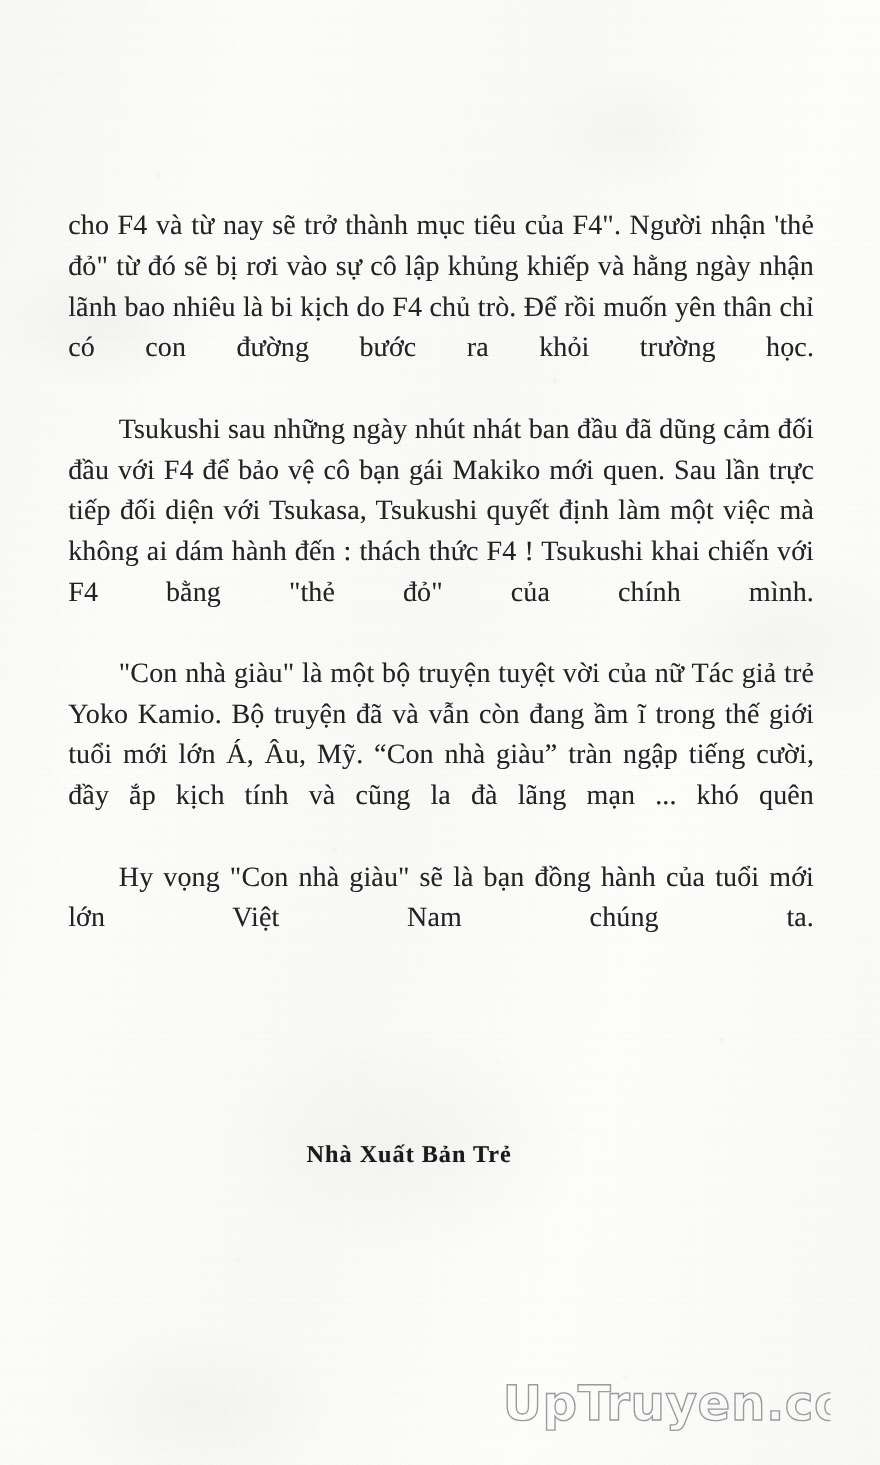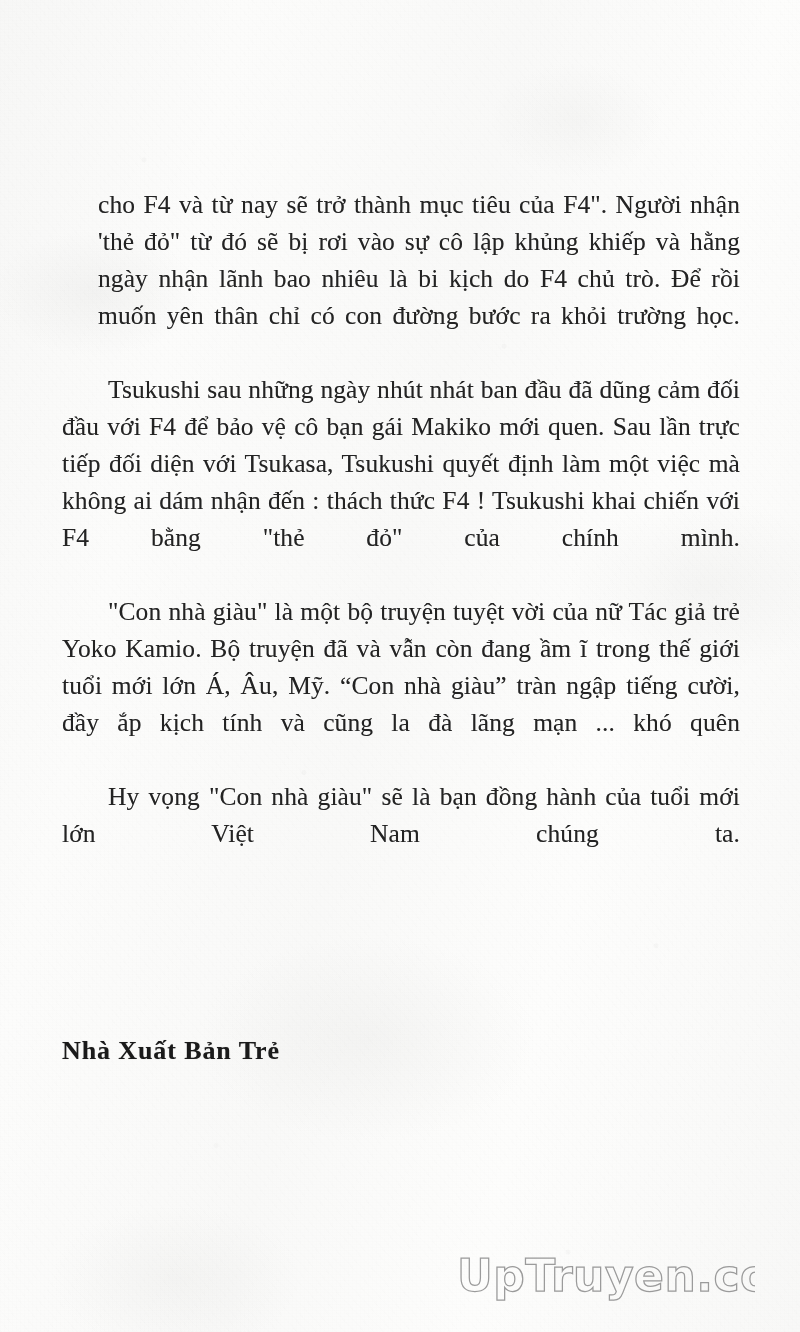--- a/index.html
+++ b/index.html
@@ -72,39 +72,38 @@
     line-height: 37px;
     text-align: justify;
     text-indent: 46px;
     letter-spacing: 0.1px;
     color: #232323;
     text-shadow: 0 0 0.6px rgba(40,40,40,0.28);
   }
 
   .para.no-indent {
     text-indent: 0;
-    margin-left: 36px;
   }
 
   
   .para::after {
     content: "";
     display: inline-block;
     width: 100%;
   }
 
   .signature {
     position: absolute;
     left: 62px;
     top: 1036px;
     width: 678px;
-    text-align: left;
+    text-align: center;
     padding-right: 58px;
     box-sizing: border-box;
-    font-size: 26px;
+    font-size: 22px;
     font-weight: bold;
     letter-spacing: 0.9px;
     color: #1a1a1a;
     text-shadow: 0 0 0.7px rgba(25,25,25,0.4);
   }
 
   
   .watermark {
     position: absolute;
     left: 455px;
@@ -135,21 +134,21 @@
 
 <div class="page">
 
   <div class="paper-grain"></div>
   <div class="paper-smudges"></div>
 
   <div class="text-column">
 
     <p class="para no-indent">cho F4 và từ nay sẽ trở thành mục tiêu của F4". Người nhận 'thẻ đỏ" từ đó sẽ bị rơi vào sự cô lập khủng khiếp và hằng ngày nhận lãnh bao nhiêu là bi kịch do F4 chủ trò. Để rồi muốn yên thân chỉ có con đường bước ra khỏi trường học.</p>
 
-    <p class="para">Tsukushi sau những ngày nhút nhát ban đầu đã dũng cảm đối đầu với F4 để bảo vệ cô bạn gái Makiko mới quen. Sau lần trực tiếp đối diện với Tsukasa, Tsukushi quyết định làm một việc mà không ai dám nhận đến : thách thức F4 ! Tsukushi khai chiến với F4 bằng "thẻ đỏ" của chính mình.</p>
+    <p class="para">Tsukushi sau những ngày nhút nhát ban đầu đã dũng cảm đối đầu với F4 để bảo vệ cô bạn gái Makiko mới quen. Sau lần trực tiếp đối diện với Tsukasa, Tsukushi quyết định làm một việc mà không ai dám hành đến : thách thức F4 ! Tsukushi khai chiến với F4 bằng "thẻ đỏ" của chính mình.</p>
 
 
     <p class="para">"Con nhà giàu" là một bộ truyện tuyệt vời của nữ Tác giả trẻ Yoko Kamio. Bộ truyện đã và vẫn còn đang ầm ĩ trong thế giới tuổi mới lớn Á, Âu, Mỹ. “Con nhà giàu” tràn ngập tiếng cười, đầy ắp kịch tính và cũng la đà lãng mạn ... khó quên</p>
 
     <p class="para">Hy vọng "Con nhà giàu" sẽ là bạn đồng hành của tuổi mới lớn Việt Nam chúng ta.</p>
 
   </div>
 
   <div class="signature">Nhà Xuất Bản Trẻ</div>
 

